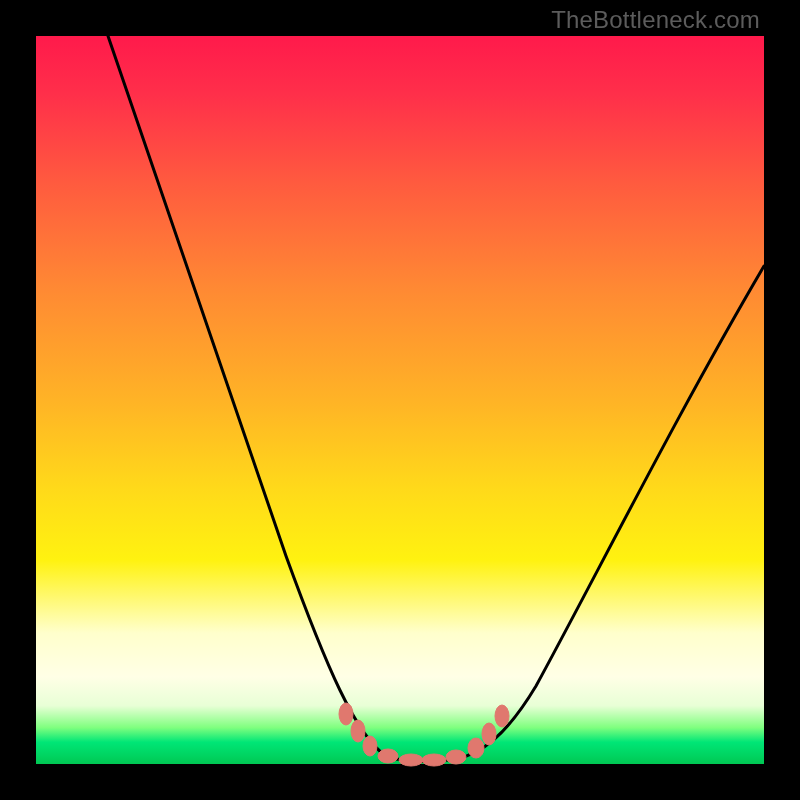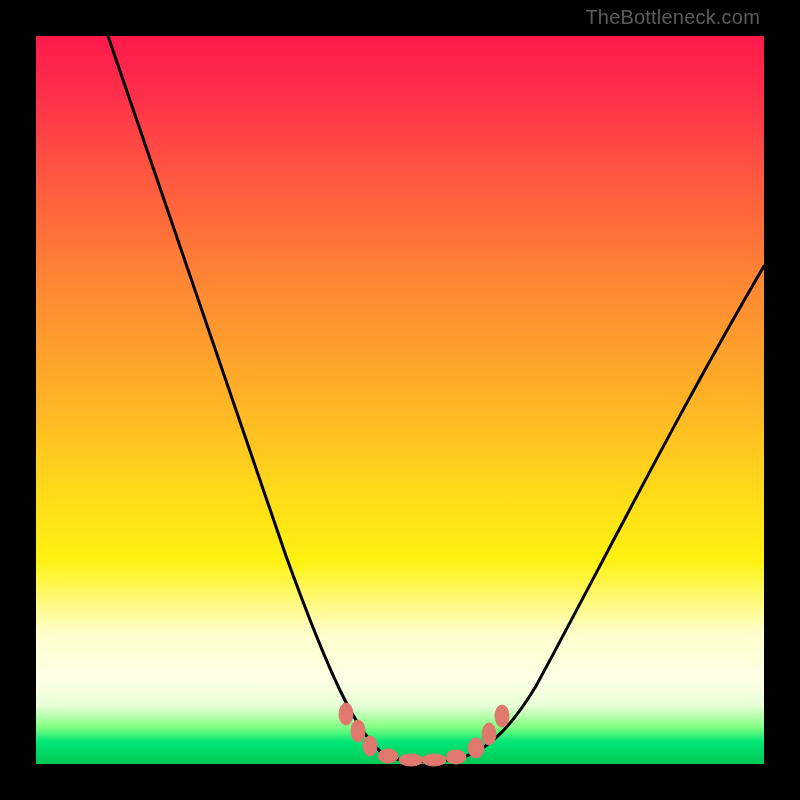--- a/index.html
+++ b/index.html
@@ -40,21 +40,21 @@
       #7fff7f 95%,
       #00e676 97%,
       #00c853 100%
     );
   }
   .watermark {
     position: absolute;
     top: 6px;
     right: 40px;
     font-family: Arial, Helvetica, sans-serif;
-    font-size: 20px;
+    font-size: 24px;
     color: #5c5c5c;
     letter-spacing: 0.2px;
     user-select: none;
   }
   svg.curve {
     position: absolute;
     top: 0;
     left: 0;
     width: 728px;
     height: 728px;

